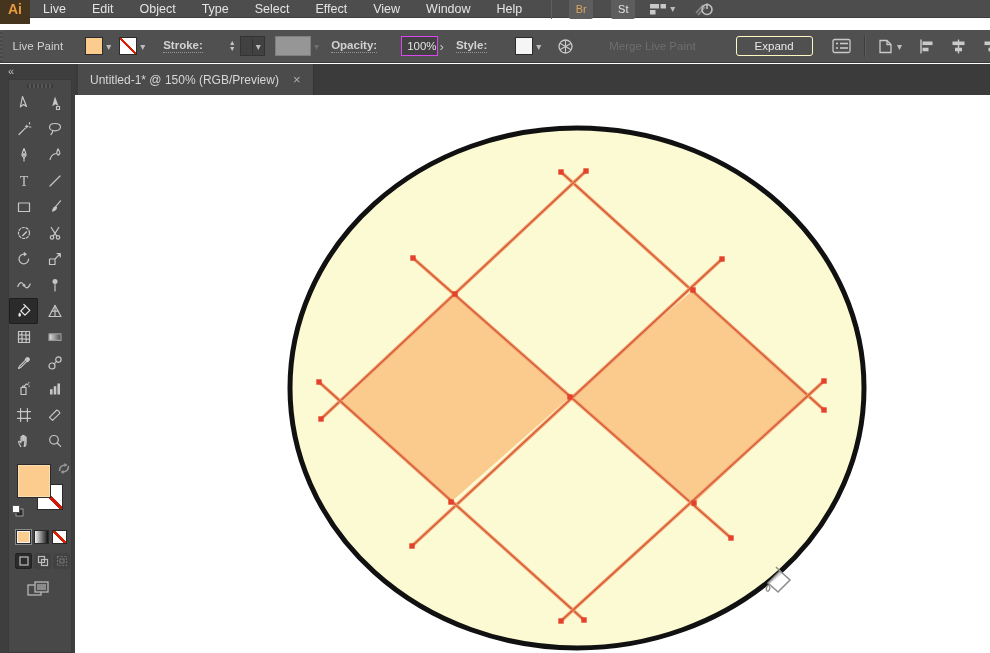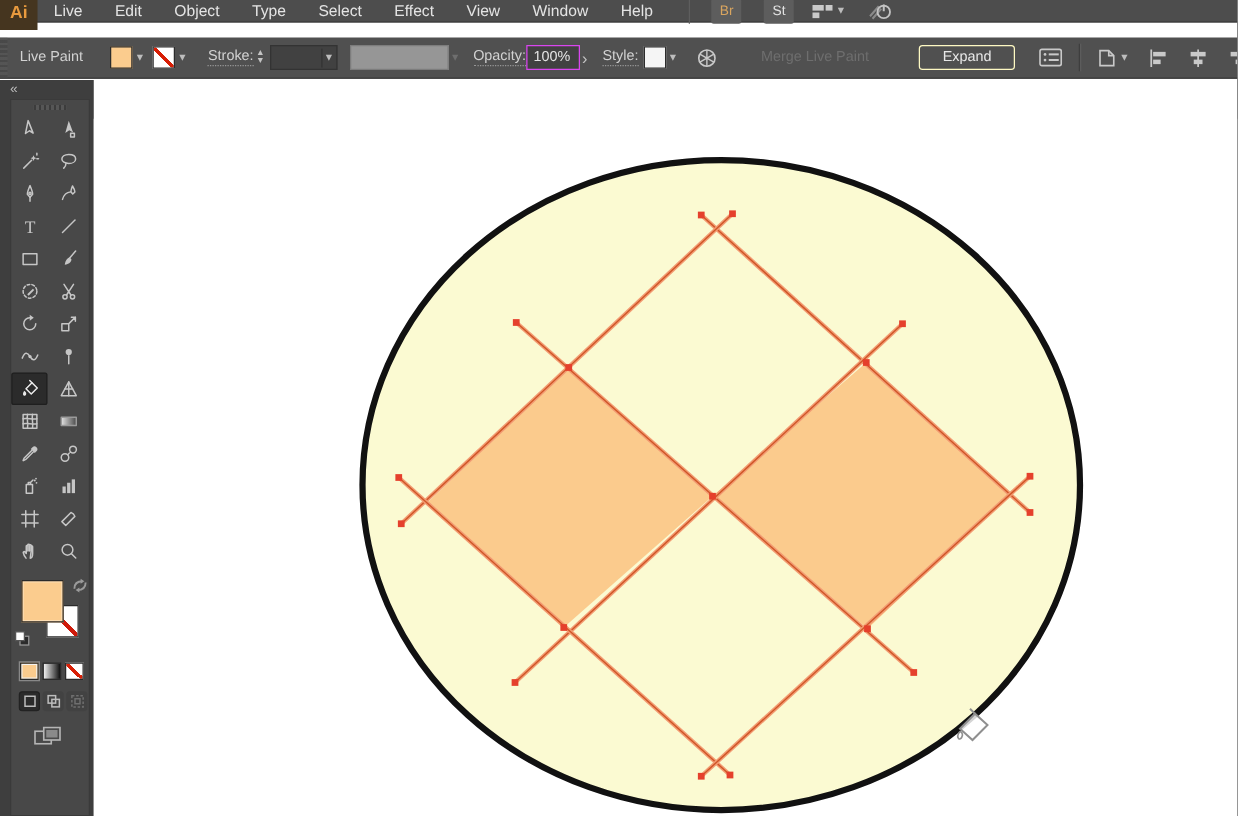--- a/index.html
+++ b/index.html
@@ -30,21 +30,21 @@
   .mb-ic { margin:0 5px; display:flex; align-items:center; }
   .chev { color:#bdbdbd; font-size:10px; margin-left:3px; }
   
   .controlbar {
     position:absolute; left:0; top:30px; width:990px; height:33px;
     background:#505050; border-bottom:1px solid #393939;
     display:flex; align-items:center; color:#d2d2d2; font-size:11.5px; overflow:hidden;
   }
   .grip-v { width:7px; height:100%; background:repeating-linear-gradient(0deg,#444 0 2px,#585858 2px 4px); opacity:.6; }
   .cb-label { margin:0 6px; white-space:nowrap; }
-  .cb-ulabel { margin:0 0; white-space:nowrap; border-bottom:1px dotted #969696; padding-bottom:1px; }
+  .cb-ulabel { margin:0 24px; white-space:nowrap; border-bottom:1px dotted #969696; padding-bottom:1px;font-weight:bold; }
   .swatch-combo { display:flex; align-items:center; margin:0 4px; }
   .swatch { width:18px; height:18px; border:1px solid #2c2c2c; }
   .swatch.none {
     background:
       linear-gradient(to top right, transparent 44%, #d81e05 44%, #d81e05 56%, transparent 56%), #fff;
   }
   .swatch.white { background:#f5f5f5; }
   .stepper { display:flex; flex-direction:column; justify-content:center; margin:0 2px; line-height:6px; }
   .stepper span { font-size:7px; color:#c4c4c4; }
   .dd-dark {
@@ -220,20 +220,26 @@
     </div>
     <div class="cb-ic" style="margin-right:-8px;">
       <svg class="icon-svg" width="17" height="15" viewBox="0 0 17 15">
         <path d="M15 0.5 V14.5" stroke="#c9c9c9" stroke-width="1.4"></path>
         <rect x="3.5" y="2.5" width="10" height="3.6" fill="#c9c9c9"></rect>
         <rect x="7.5" y="8.7" width="6" height="3.6" fill="#c9c9c9"></rect>
       </svg>
     </div>
   </div>
 
+  <div class="tabbar">
+    <div class="doc-tab">
+      <span>Untitled-1* @ 150% (RGB/Preview)</span>
+      <span class="tab-close">×</span>
+    </div>
+  </div>
 
   <div class="dock">
     <div class="dock-collapse">«</div>
     <div class="tools-panel">
       <div class="panel-grip"></div>
       <div class="tool-grid" id="tool-grid">
           <div class="tool">
             <svg viewBox="0 0 16 16">
               <path d="M6.5 1.5 L10.5 11.5 L7.6 9.6 L4.4 11.8 Z"></path>
             </svg>

